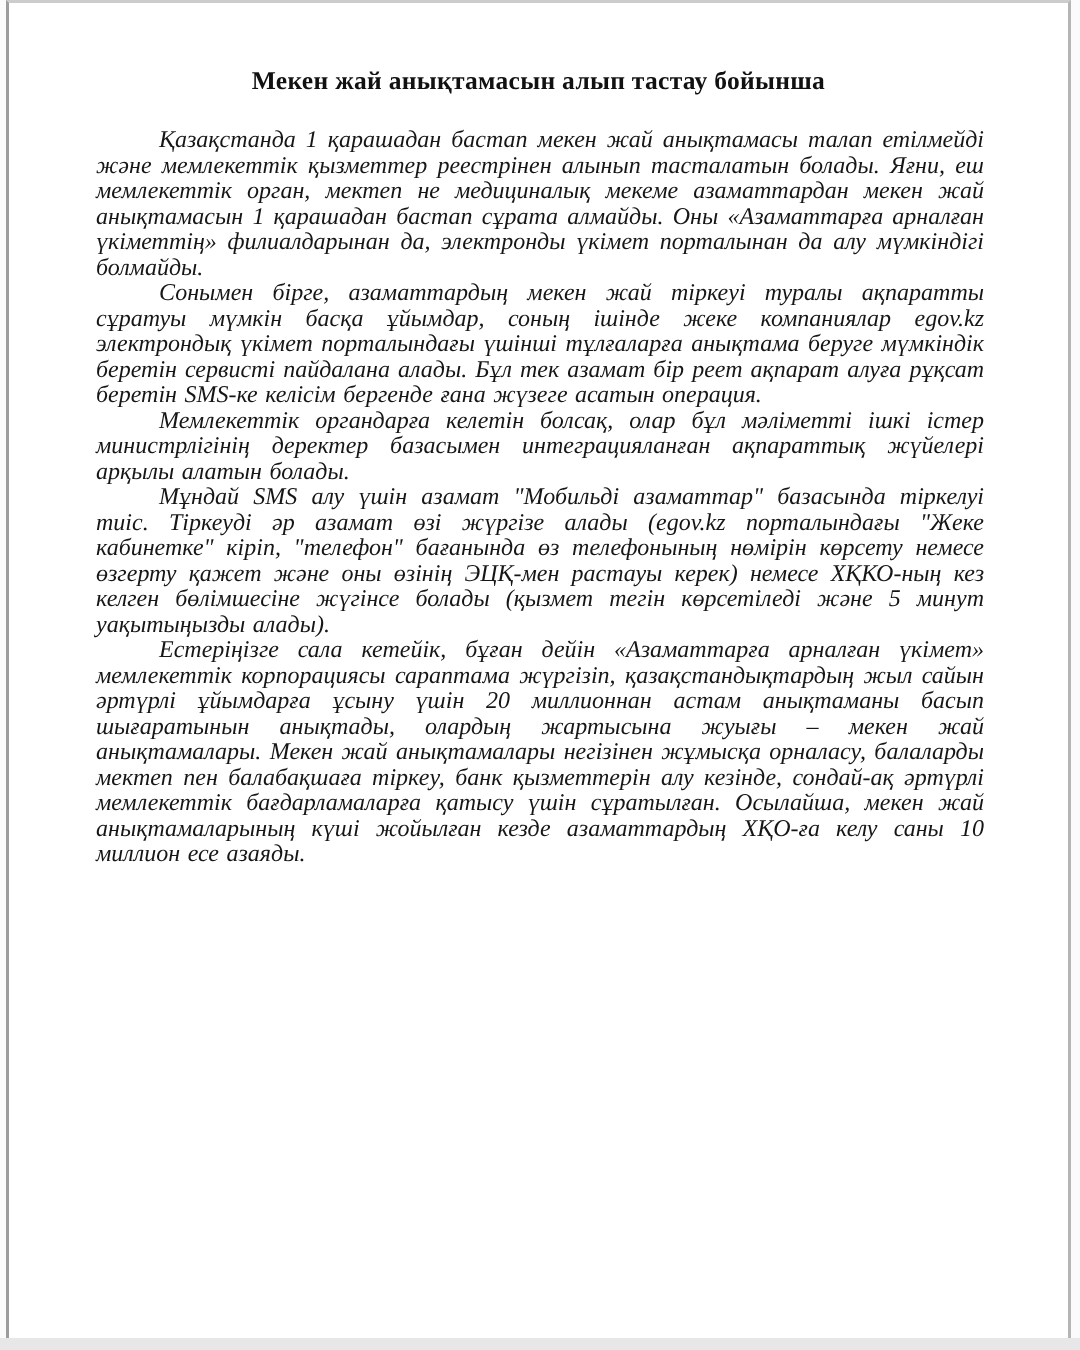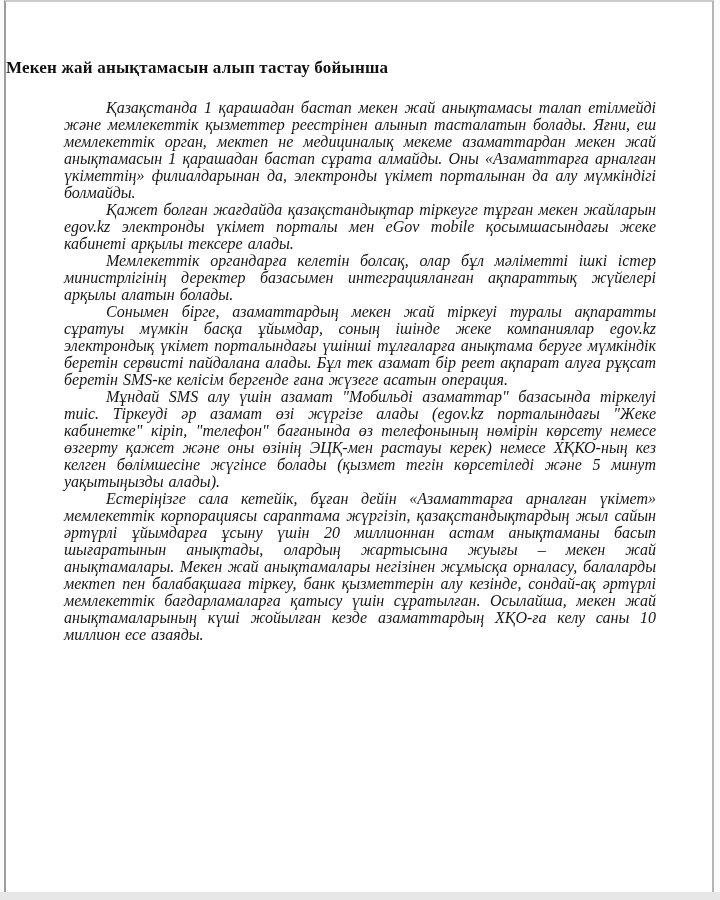--- a/index.html
+++ b/index.html
@@ -33,22 +33,22 @@
   }
   .bottom-strip {
     position: absolute;
     left: 0;
     top: 892px;
     width: 720px;
     height: 8px;
     background: #e7e7e7;
   }
   .doc-title {
-    margin: 56px 0 0 0;
-    text-align: left;
+    margin: 42px 0 0 0;
+    text-align: center;
     font-size: 17px;
     font-weight: bold;
     color: #111111;
     letter-spacing: 0.2px;
   }
   .doc-body {
     margin-top: 21px;
     padding: 0 56px 0 58px;
     text-align: justify;
     font-size: 16px;
@@ -63,21 +63,20 @@
   }
 </style>
 </head>
 <body>
 
 <div class="canvas">
   <div class="page">
     <h1 class="doc-title">Мекен жай анықтамасын алып тастау бойынша</h1>
     <div class="doc-body">
       <p>Қазақстанда 1 қарашадан бастап мекен жай анықтамасы талап етілмейді және мемлекеттік қызметтер реестрінен алынып тасталатын болады. Яғни, еш мемлекеттік орган, мектеп не медициналық мекеме азаматтардан мекен жай анықтамасын 1 қарашадан бастап сұрата алмайды. Оны «Азаматтарға арналған үкіметтің» филиалдарынан да, электронды үкімет порталынан да алу мүмкіндігі болмайды.</p>
-      <p>Қажет болған жағдайда қазақстандықтар тіркеуге тұрған мекен жайларын egov.kz электронды үкімет порталы мен eGov mobile қосымшасындағы жеке кабинеті арқылы тексере алады.</p>
+      <p>Сонымен бірге, азаматтардың мекен жай тіркеуі туралы ақпаратты сұратуы мүмкін басқа ұйымдар, соның ішінде жеке компаниялар egov.kz электрондық үкімет порталындағы үшінші тұлғаларға анықтама беруге мүмкіндік беретін сервисті пайдалана алады. Бұл тек азамат бір реет ақпарат алуға рұқсат беретін SMS-ке келісім бергенде ғана жүзеге асатын операция.</p>
       <p>Мемлекеттік органдарға келетін болсақ, олар бұл мәліметті ішкі істер министрлігінің деректер базасымен интеграцияланған ақпараттық жүйелері арқылы алатын болады.</p>
-      <p>Сонымен бірге, азаматтардың мекен жай тіркеуі туралы ақпаратты сұратуы мүмкін басқа ұйымдар, соның ішінде жеке компаниялар egov.kz электрондық үкімет порталындағы үшінші тұлғаларға анықтама беруге мүмкіндік беретін сервисті пайдалана алады. Бұл тек азамат бір реет ақпарат алуға рұқсат беретін SMS-ке келісім бергенде ғана жүзеге асатын операция.</p>
       <p>Мұндай SMS алу үшін азамат "Мобильді азаматтар" базасында тіркелуі тиіс. Тіркеуді әр азамат өзі жүргізе алады (egov.kz порталындағы "Жеке кабинетке" кіріп, "телефон" бағанында өз телефонының нөмірін көрсету немесе өзгерту қажет және оны өзінің ЭЦҚ-мен растауы керек) немесе ХҚКО-ның кез келген бөлімшесіне жүгінсе болады (қызмет тегін көрсетіледі және 5 минут уақытыңызды алады).</p>
       <p>Естеріңізге сала кетейік, бұған дейін «Азаматтарға арналған үкімет» мемлекеттік корпорациясы сараптама жүргізіп, қазақстандықтардың жыл сайын әртүрлі ұйымдарға ұсыну үшін 20 миллионнан астам анықтаманы басып шығаратынын анықтады, олардың жартысына жуығы – мекен жай анықтамалары. Мекен жай анықтамалары негізінен жұмысқа орналасу, балаларды мектеп пен балабақшаға тіркеу, банк қызметтерін алу кезінде, сондай-ақ әртүрлі мемлекеттік бағдарламаларға қатысу үшін сұратылған. Осылайша, мекен жай анықтамаларының күші жойылған кезде азаматтардың ХҚО-ға келу саны 10 миллион есе азаяды.</p>
     </div>
   </div>
   <div class="bottom-strip"></div>
 </div>
 
 </body></html>

